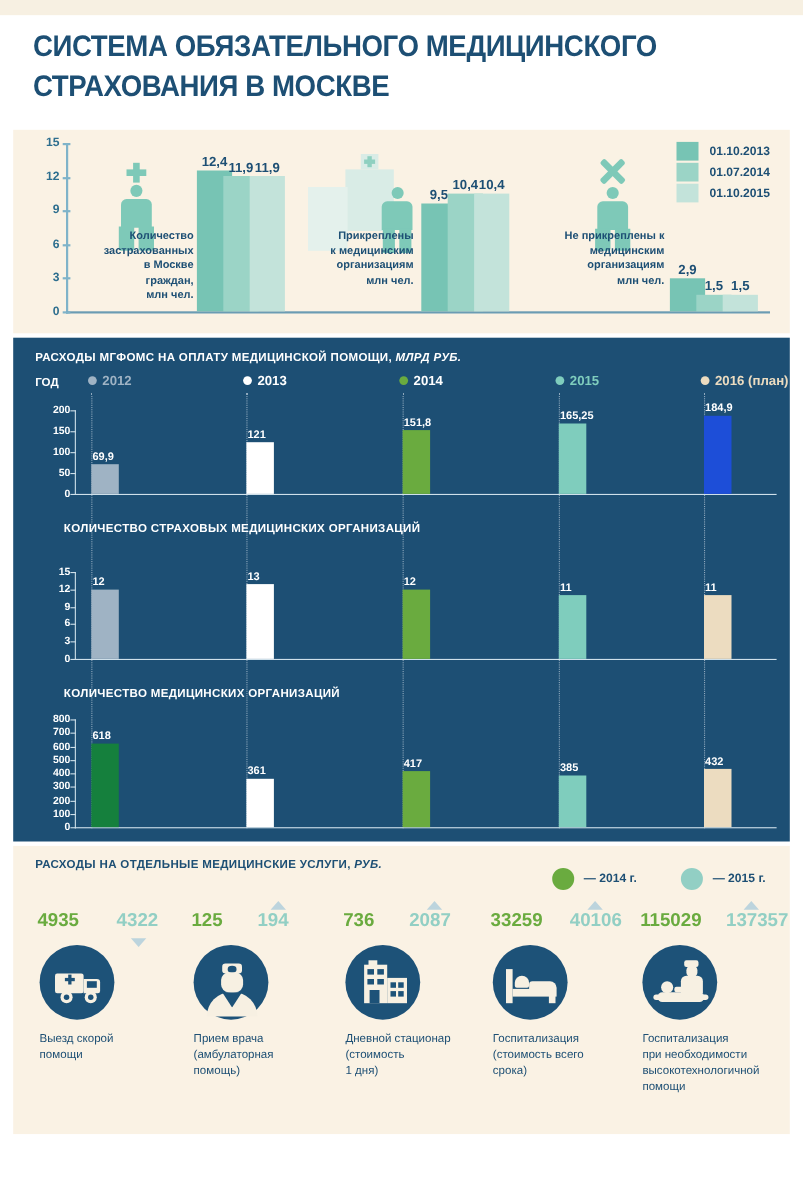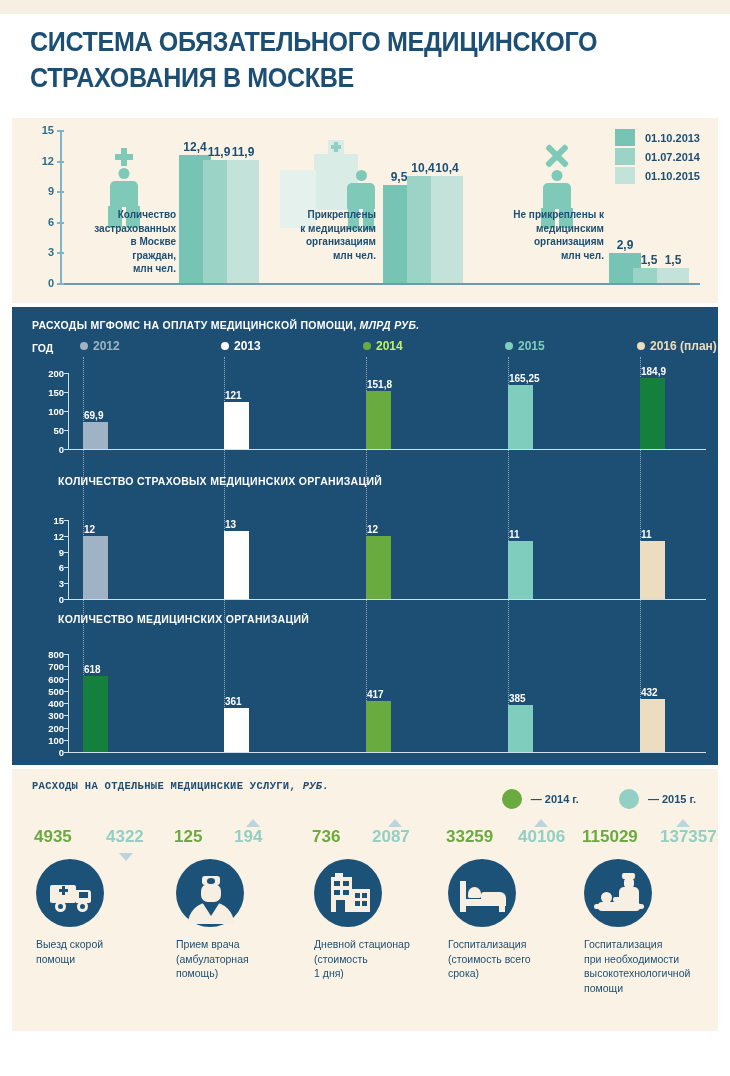--- a/index.html
+++ b/index.html
@@ -89,21 +89,21 @@
   .dbar .dv {
     position:absolute; bottom:100%; left:0; margin-bottom:1px; margin-left:1px;
     color:#ffffff; font-size:10px; font-weight:bold; white-space:nowrap;
   }
   .ct { position:absolute; left:46px; color:#ffffff; font-size:10.5px; font-weight:bold;
         letter-spacing:0.3px; text-transform:uppercase; }
 
   
   .sec3 { position:absolute; left:12px; top:769px; width:706px; height:262px; background:#faf2e4; }
   .sec3 .hdr3 { position:absolute; left:20px; top:11px; color:#1d4f74; font-size:10.5px; font-weight:bold;
-                letter-spacing:0.3px; text-transform:uppercase;font-family:Liberation Mono, monospace; }
+                letter-spacing:0.3px; text-transform:uppercase; }
   .sec3 .hdr3 i { font-style:italic; }
   .leg3 { position:absolute; right:22px; top:20px; display:flex; align-items:center; gap:40px; }
   .leg3 .item { display:flex; align-items:center; }
   .leg3 .cir { width:20px; height:20px; border-radius:50%; margin-right:9px; }
   .leg3 .lbl { color:#1d4f74; font-size:11px; font-weight:bold; }
 
   .svc { position:absolute; top:58px; width:140px; }
   .svc .nums { position:relative; height:26px; }
   .svc .n1 { position:absolute; left:0; top:0; color:#6aab3f; font-size:17px; font-weight:bold; }
   .svc .n2 { position:absolute; top:0; color:#92cfc4; font-size:17px; font-weight:bold; }
@@ -263,21 +263,21 @@
       <div class="ymark" style="left:68px;">
         <span class="dot" style="background:#9fb3c4;"></span>
         <span class="txt" style="color:#9fb3c4;">2012</span>
       </div>
       <div class="ymark" style="left:209px;">
         <span class="dot" style="background:#ffffff;"></span>
         <span class="txt" style="color:#ffffff;">2013</span>
       </div>
       <div class="ymark" style="left:351px;">
         <span class="dot" style="background:#6aab3f;"></span>
-        <span class="txt" style="color:#bef264;">2014</span>
+        <span class="txt" style="color:#ffffff;">2014</span>
       </div>
       <div class="ymark" style="left:493px;">
         <span class="dot" style="background:#7fcdbd;"></span>
         <span class="txt" style="color:#7fcdbd;">2015</span>
       </div>
       <div class="ymark" style="left:625px;">
         <span class="dot" style="background:#ecdcc0;"></span>
         <span class="txt" style="color:#ecdcc0;">2016 (план)</span>
       </div>
     </div>
@@ -307,21 +307,21 @@
         </div>
       <div class="dbar" style="left:156px; height:46.6px; background:#ffffff;">
         <span class="dv">121</span>
         </div>
       <div class="dbar" style="left:298px; height:58.4px; background:#6aab3f;">
         <span class="dv">151,8</span>
         </div>
       <div class="dbar" style="left:440px; height:63.6px; background:#7fcdbd;">
         <span class="dv">165,25</span>
         </div>
-      <div class="dbar" style="left:572px; height:71.2px; background:#15803d;">
+      <div class="dbar" style="left:572px; height:71.2px; background:#1d4ed8;">
         <span class="dv">184,9</span>
         </div>
     </div>
 
     <div class="ct" style="top:168px;">КОЛИЧЕСТВО СТРАХОВЫХ МЕДИЦИНСКИХ ОРГАНИЗАЦИЙ</div>
     <div class="chart" style="left:56px; top:213px; width:640px; height:80px;">
       <div class="axv" style="height:80px;"></div>
       <div class="axh" style="width:638px;"></div>
       <div class="tk" style="top:0px"></div>
         <div class="tl" style="top:0px">15</div>
@@ -346,21 +346,21 @@
         <span class="dv">12</span>
         </div>
       <div class="dbar" style="left:440px; height:58px; background:#7fcdbd;">
         <span class="dv">11</span>
         </div>
       <div class="dbar" style="left:572px; height:58px; background:#ecdcc0;">
         <span class="dv">11</span>
         </div>
     </div>
 
-    <div class="ct" style="top:306px;">КОЛИЧЕСТВО МЕДИЦИНСКИХ ОРГАНИЗАЦИЙ</div>
+    <div class="ct" style="top:318px;">КОЛИЧЕСТВО МЕДИЦИНСКИХ ОРГАНИЗАЦИЙ</div>
     <div class="chart" style="left:56px; top:347px; width:640px; height:99px;padding-left:16px;">
       <div class="axv" style="height:99px;"></div>
       <div class="axh" style="width:638px;"></div>
       <div class="tk" style="top:0px"></div>
         <div class="tl" style="top:0px">800</div>
       <div class="tk" style="top:12.25px"></div>
         <div class="tl" style="top:12.25px">700</div>
       <div class="tk" style="top:24.5px"></div>
         <div class="tl" style="top:24.5px">600</div>
       <div class="tk" style="top:36.75px"></div>

